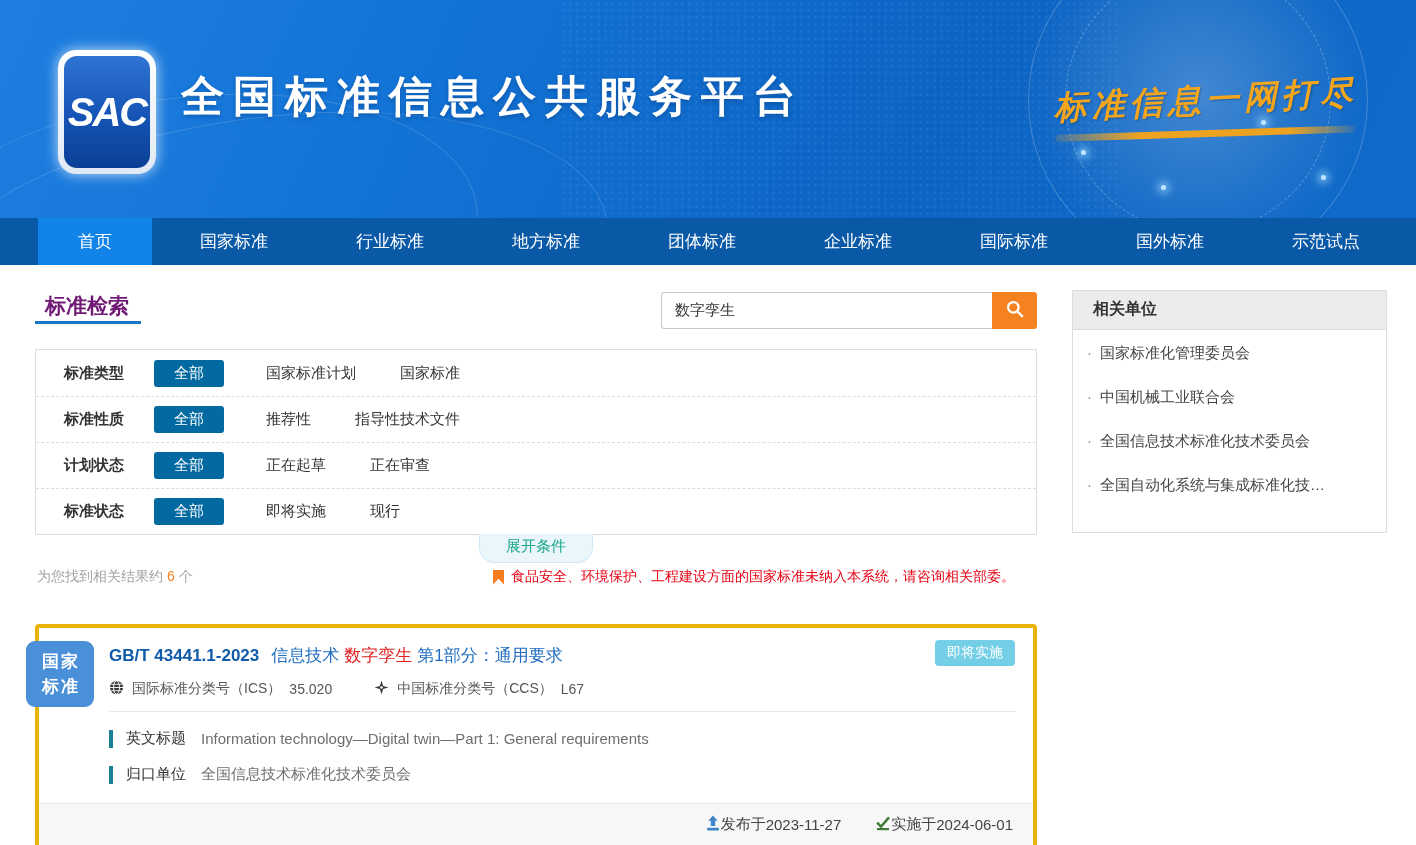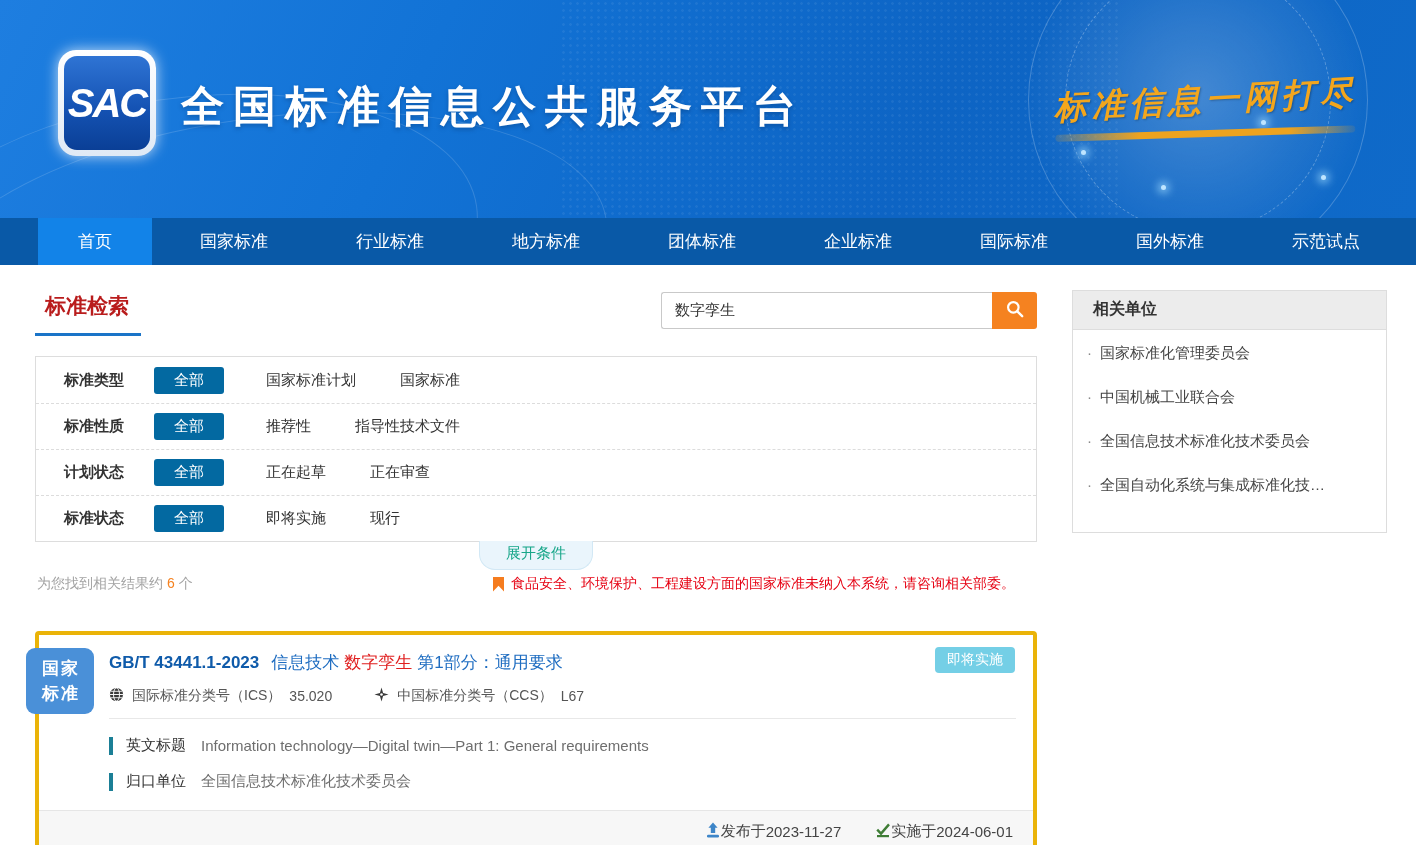--- a/index.html
+++ b/index.html
@@ -19,29 +19,29 @@
   .globe-graphic { position:absolute; right:48px; top:-70px; width:340px; height:340px;
     border-radius:50%; border:1px solid rgba(255,255,255,0.22);
     background:radial-gradient(circle at 50% 48%, rgba(255,255,255,0.22), rgba(255,255,255,0.06) 52%, transparent 72%); }
   .globe-ring { position:absolute; inset:36px; border:1px dashed rgba(255,255,255,0.28); border-radius:50%; }
   .banner-arc { position:absolute; left:-120px; bottom:-180px; width:600px; height:300px;
     border:1px solid rgba(255,255,255,0.15); border-radius:50%; transform:rotate(-8deg); }
   .banner-arc.a2 { left:-90px; bottom:-200px; width:700px; }
   .spark { position:absolute; width:5px; height:5px; border-radius:50%; background:#bfe5ff;
     box-shadow:0 0 8px 3px rgba(160,220,255,0.8); }
 
-  .sac-logo { position:absolute; left:58px; top:50px; width:98px; height:106px;
+  .sac-logo { position:absolute; left:58px; top:50px; width:98px; height:124px;
     background:linear-gradient(180deg,#ffffff,#dfe9f5); border-radius:18px; padding:6px;
     box-shadow:0 0 14px rgba(255,255,255,0.75); }
   .sac-logo-inner { width:100%; height:100%; border-radius:13px;
     background:linear-gradient(180deg,#2f74d4 0%,#1553b4 55%,#0a3f96 100%);
     display:flex; align-items:center; justify-content:center; }
   .sac-logo-text { color:#fff; font-size:40px; font-weight:bold; font-style:italic; letter-spacing:-2px; }
 
-  .banner-titles { position:absolute; left:181px; top:78px; }
+  .banner-titles { position:absolute; left:181px; top:68px; }
   .title-cn { color:#fff; font-size:43px; font-weight:bold; letter-spacing:9px;
     text-shadow:0 2px 4px rgba(0,40,90,.35); white-space:nowrap; }
   .title-en { color:#fff; font-size:17px; font-weight:bold; margin-top:9px; letter-spacing:.4px; white-space:nowrap; }
 
   .slogan-wrap { position:absolute; right:58px; top:78px; transform:rotate(-3deg); }
   .slogan-text { color:#f3a61d; font-size:33px; font-weight:bold; font-style:italic;
     letter-spacing:5px; white-space:nowrap; text-shadow:1px 1px 2px rgba(0,0,0,.25); }
   .slogan-underline { height:7px; margin:7px 4px 0 0; border-radius:4px; transform:rotate(1.2deg);
     background:linear-gradient(90deg, rgba(237,163,31,0.15), #eda31f 28%, #eda31f 78%, rgba(237,163,31,0.1)); }
 
@@ -51,21 +51,21 @@
     color:#fff; font-size:17px; cursor:pointer; white-space:nowrap; }
   .nav-item.active { background:#1283e8; }
 
   
   .main { display:flex; gap:35px; padding:25px 29px 0 35px; }
   .left-col { width:1002px; flex:none; }
   .sidebar { width:315px; flex:none; border:1px solid #dddddd; height:243px; background:#fff; }
 
   
   .search-row { display:flex; justify-content:space-between; align-items:flex-start; }
-  .section-title { color:#b91c1c; font-size:21px; font-weight:bold; padding:2px 0 13px 10px; }
+  .section-title { color:#701a75; font-size:21px; font-weight:bold; padding:2px 0 1px 10px; }
   .title-underline { width:106px; height:3px; background:#1a74c8; }
   .search-box { display:flex; margin-top:2px; }
   .search-input { width:331px; height:37px; border:1px solid #c9c9c9; border-right:none;
     border-radius:3px 0 0 3px; padding:0 13px; font-size:15px; color:#333; outline:none; }
   .search-btn { width:45px; height:37px; background:#f58220; border:none;
     border-radius:0 3px 3px 0; display:flex; align-items:center; justify-content:center; cursor:pointer; }
 
   
   .filter-panel { margin-top:20px; border:1px solid #dddddd; background:#fff; }
   .filter-row { display:flex; align-items:center; height:46px; padding:0 28px; }

